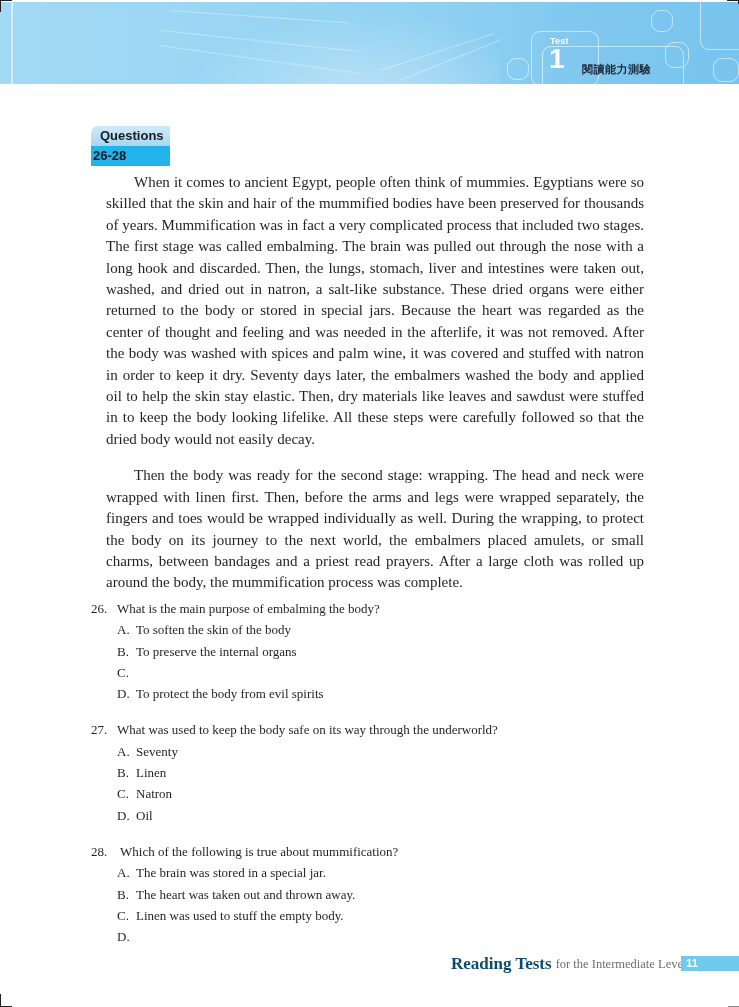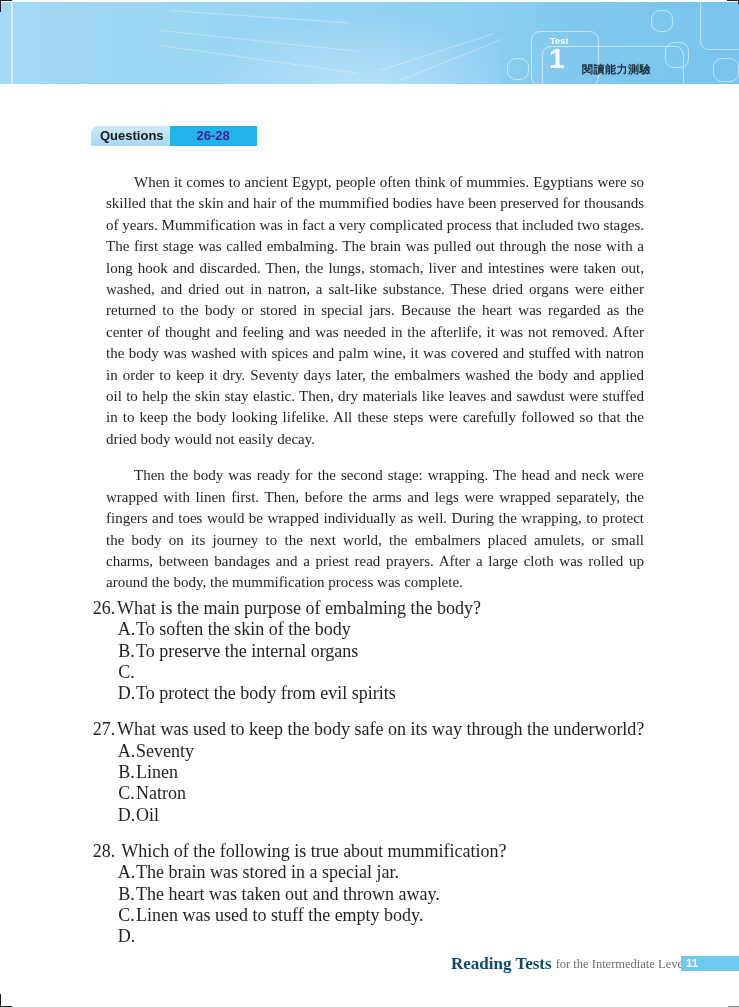--- a/index.html
+++ b/index.html
@@ -36,39 +36,39 @@
       position: absolute; left: 582px; top: 62px; font-family: "DejaVu Sans", sans-serif; font-weight: bold;
       font-size: 11px; color: #1d2b3a; letter-spacing: 0.5px;
     }
 
     
     .crop-mark { position: absolute; background: #231f20; }
 
     
     .q-badge {
       position: absolute; left: 91px; top: 126px; height: 20px; display: flex;
-      font-family: "Liberation Sans", sans-serif; font-weight: bold; font-size: 13px;
+      font-family: "Liberation Sans", sans-serif; font-weight: bold; font-size: 13px; flex-direction: column;
     }
     .q-badge .q-word {
       background: linear-gradient(180deg, #cfeaf8 0%, #a5d8f3 100%);
       color: #1a1a1a; padding: 0 6px 0 9px; line-height: 20px; border-top-left-radius: 7px;
     }
     .q-badge .q-range {
-      background: #21b3e9; color: #4c1d95; padding: 0 27px; line-height: 20px;
+      background: #21b3e9; color: #0f172a; padding: 0 2px; line-height: 20px;
     }
 
     
     .passage {
       position: absolute; left: 91px; top: 157px; width: 568px;
       font-size: 15px; line-height: 21.4px; text-align: justify;
     }
     .passage p { margin: 15px; text-indent: 28px; text-align-last: left; }
 
     
-    .questions { position: absolute; left: 91px; top: 598px; width: 560px; font-size: 18px; line-height: 21.3px; text-align: center; }
+    .questions { position: absolute; left: 91px; top: 598px; width: 560px; font-size: 13px; line-height: 21.3px; }
     .question { margin-bottom: 15px; }
     .q-stem { display: flex; }
     .q-num { width: 26px; }
     .options { margin-left: 26px; }
     .option { display: flex; }
     .opt-letter { width: 19px; }
 
     
     .footer {
       position: absolute; left: 451px; top: 956px; height: 16px; display: flex; align-items: center;

